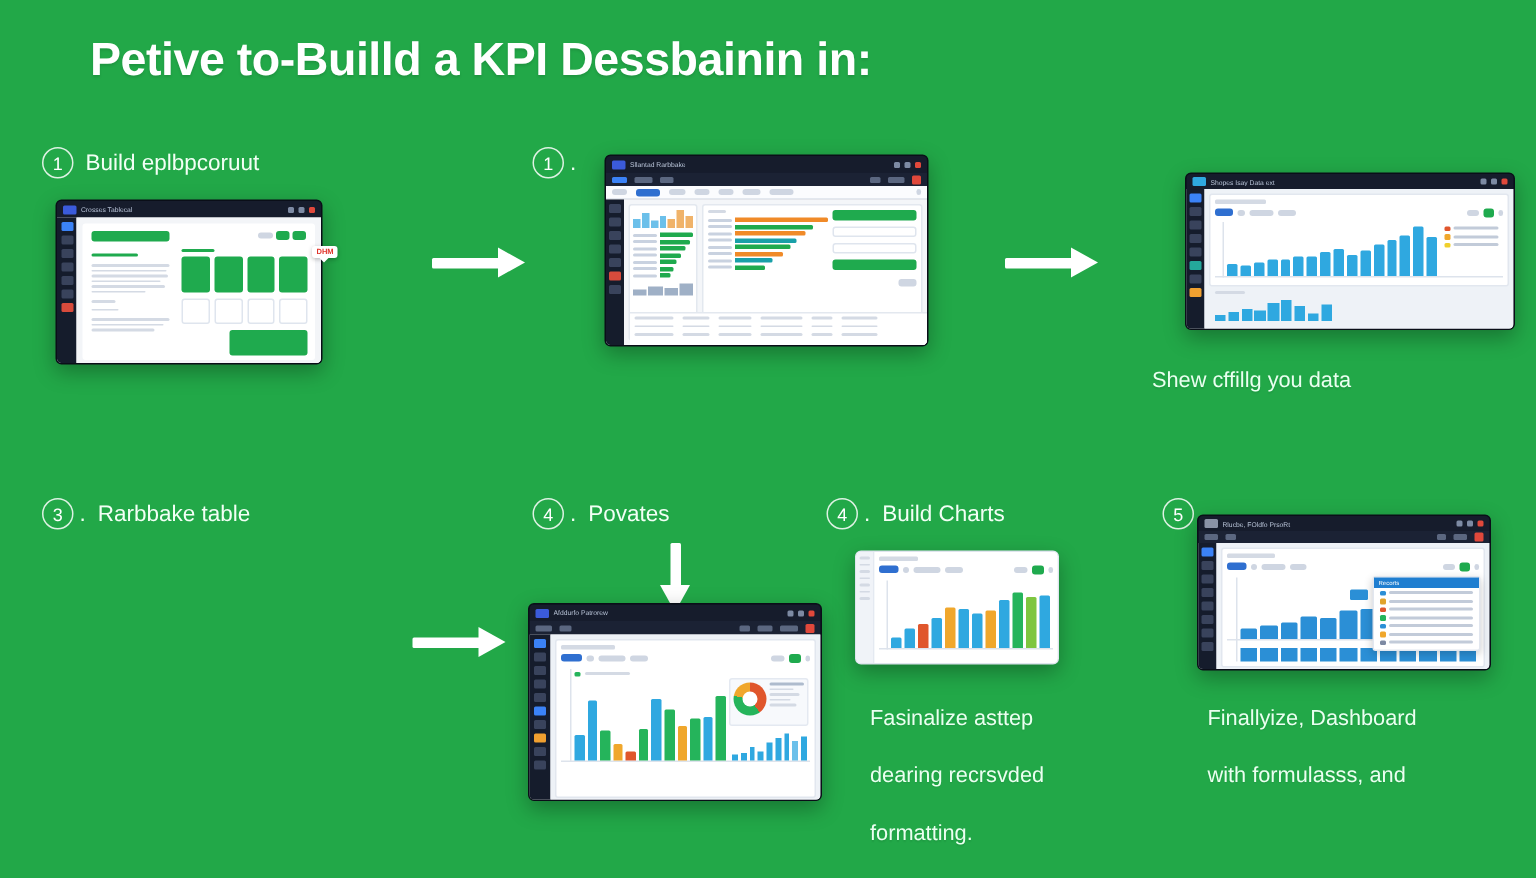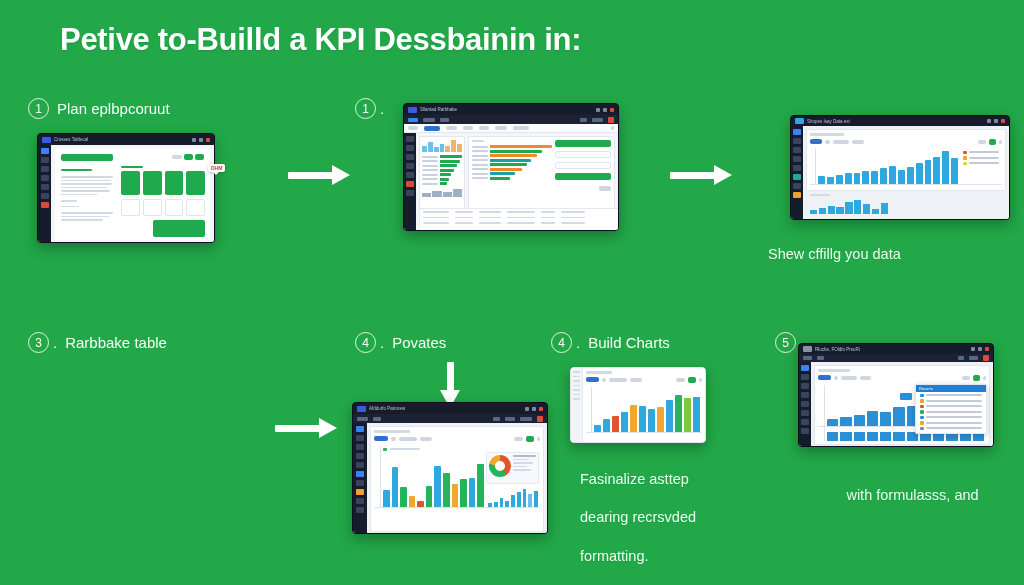--- a/index.html
+++ b/index.html
@@ -121,21 +121,21 @@
 </style>
 </head>
 <body>
 
 <div class="page">
 
   <div class="title">Petive to-Builld a KPI Dessbainin in:</div>
 
   <div class="step-head" style="left:28px; top:98px;">
     <span class="num">1</span>
-    <span class="step-label">Plan eplbpcoruut</span>
+    <span class="step-label">Build eplbpcoruut</span>
   </div>
 
   <div class="step-head" style="left:355px; top:98px;">
     <span class="num">1</span>
     <span class="step-dot">.</span>
   </div>
 
   <div class="step-head" style="left:28px; top:332px;">
     <span class="num">3</span>
     <span class="step-dot">.</span>
@@ -770,16 +770,17 @@
               </div>
             </div>
             <div style="position:absolute; right:74px; top:8px; width:12px; height:7px; background:#2b8fd6; border-radius:1px;"></div>
           </div>
         </div>
       </div>
     </div>
   </div>
 
   <div class="caption" style="left:805px; top:468px; width:215px;">
-    <div style="margin-top:16px;text-align:center;">with formulasss, and</div>
+    <div>Finallyize, Dashboard</div>
+    <div style="margin-top:16px;">with formulasss, and</div>
   </div>
 
 </div>
 
 </body></html>

